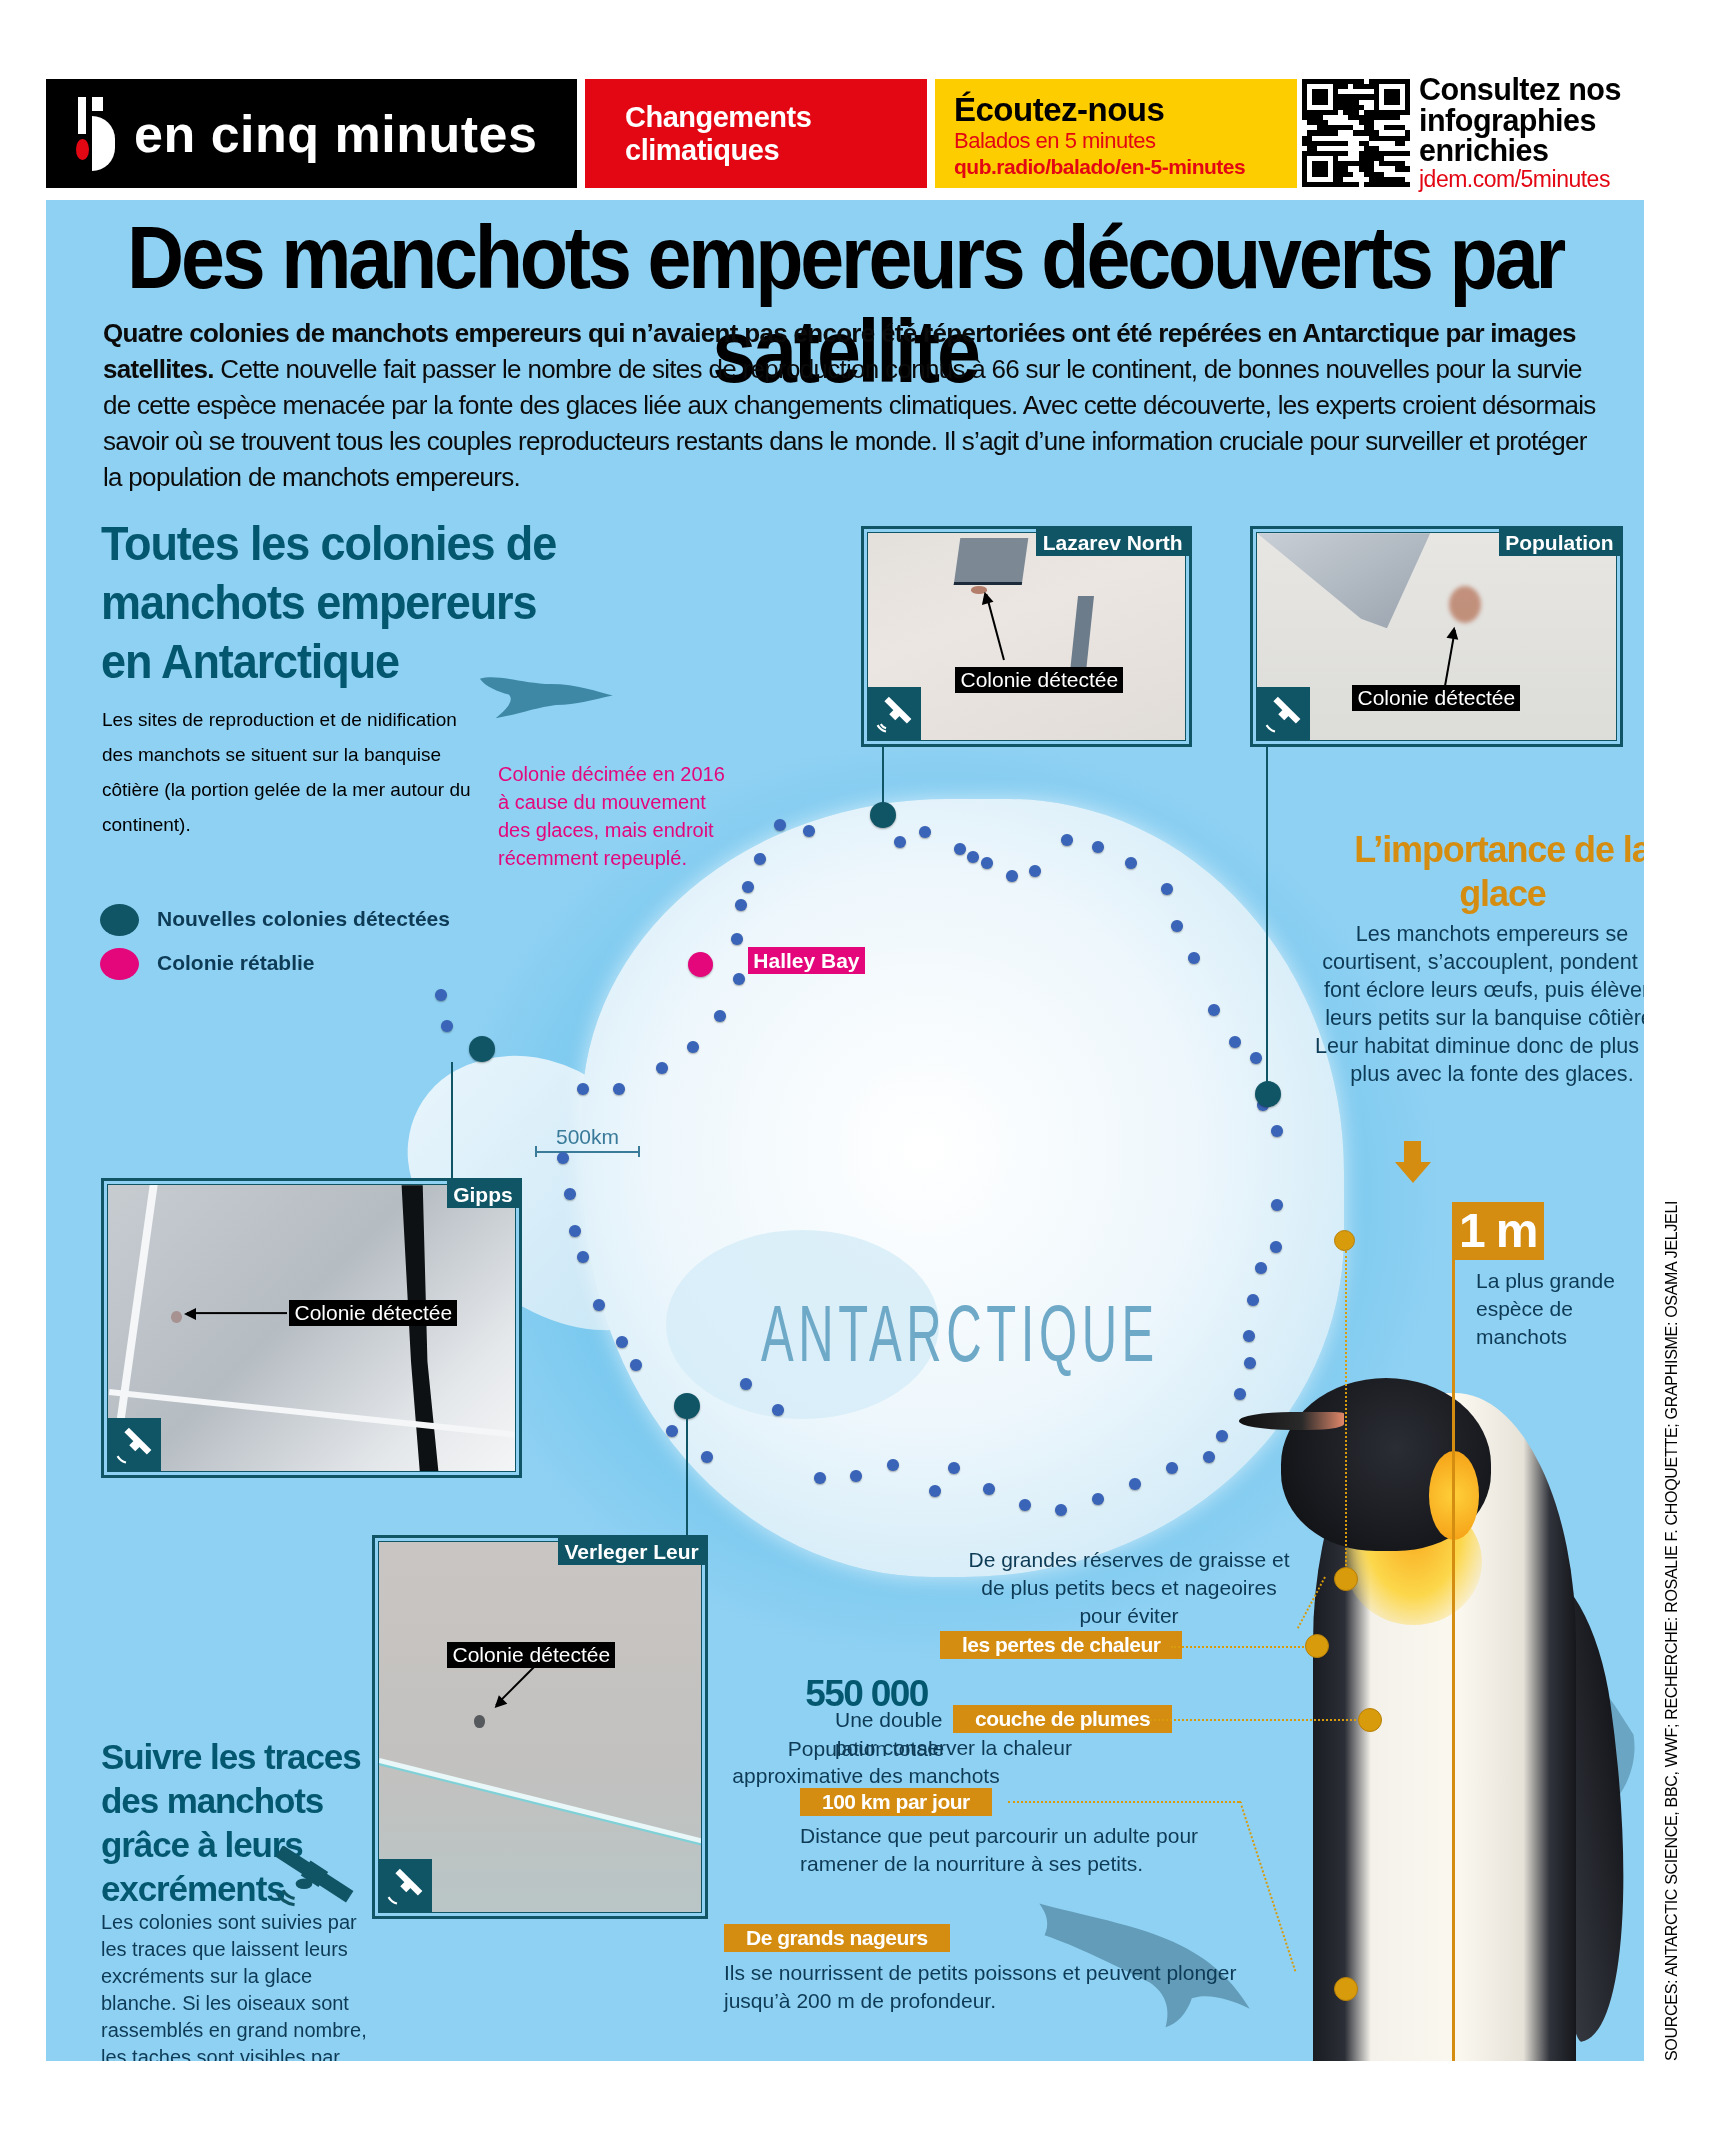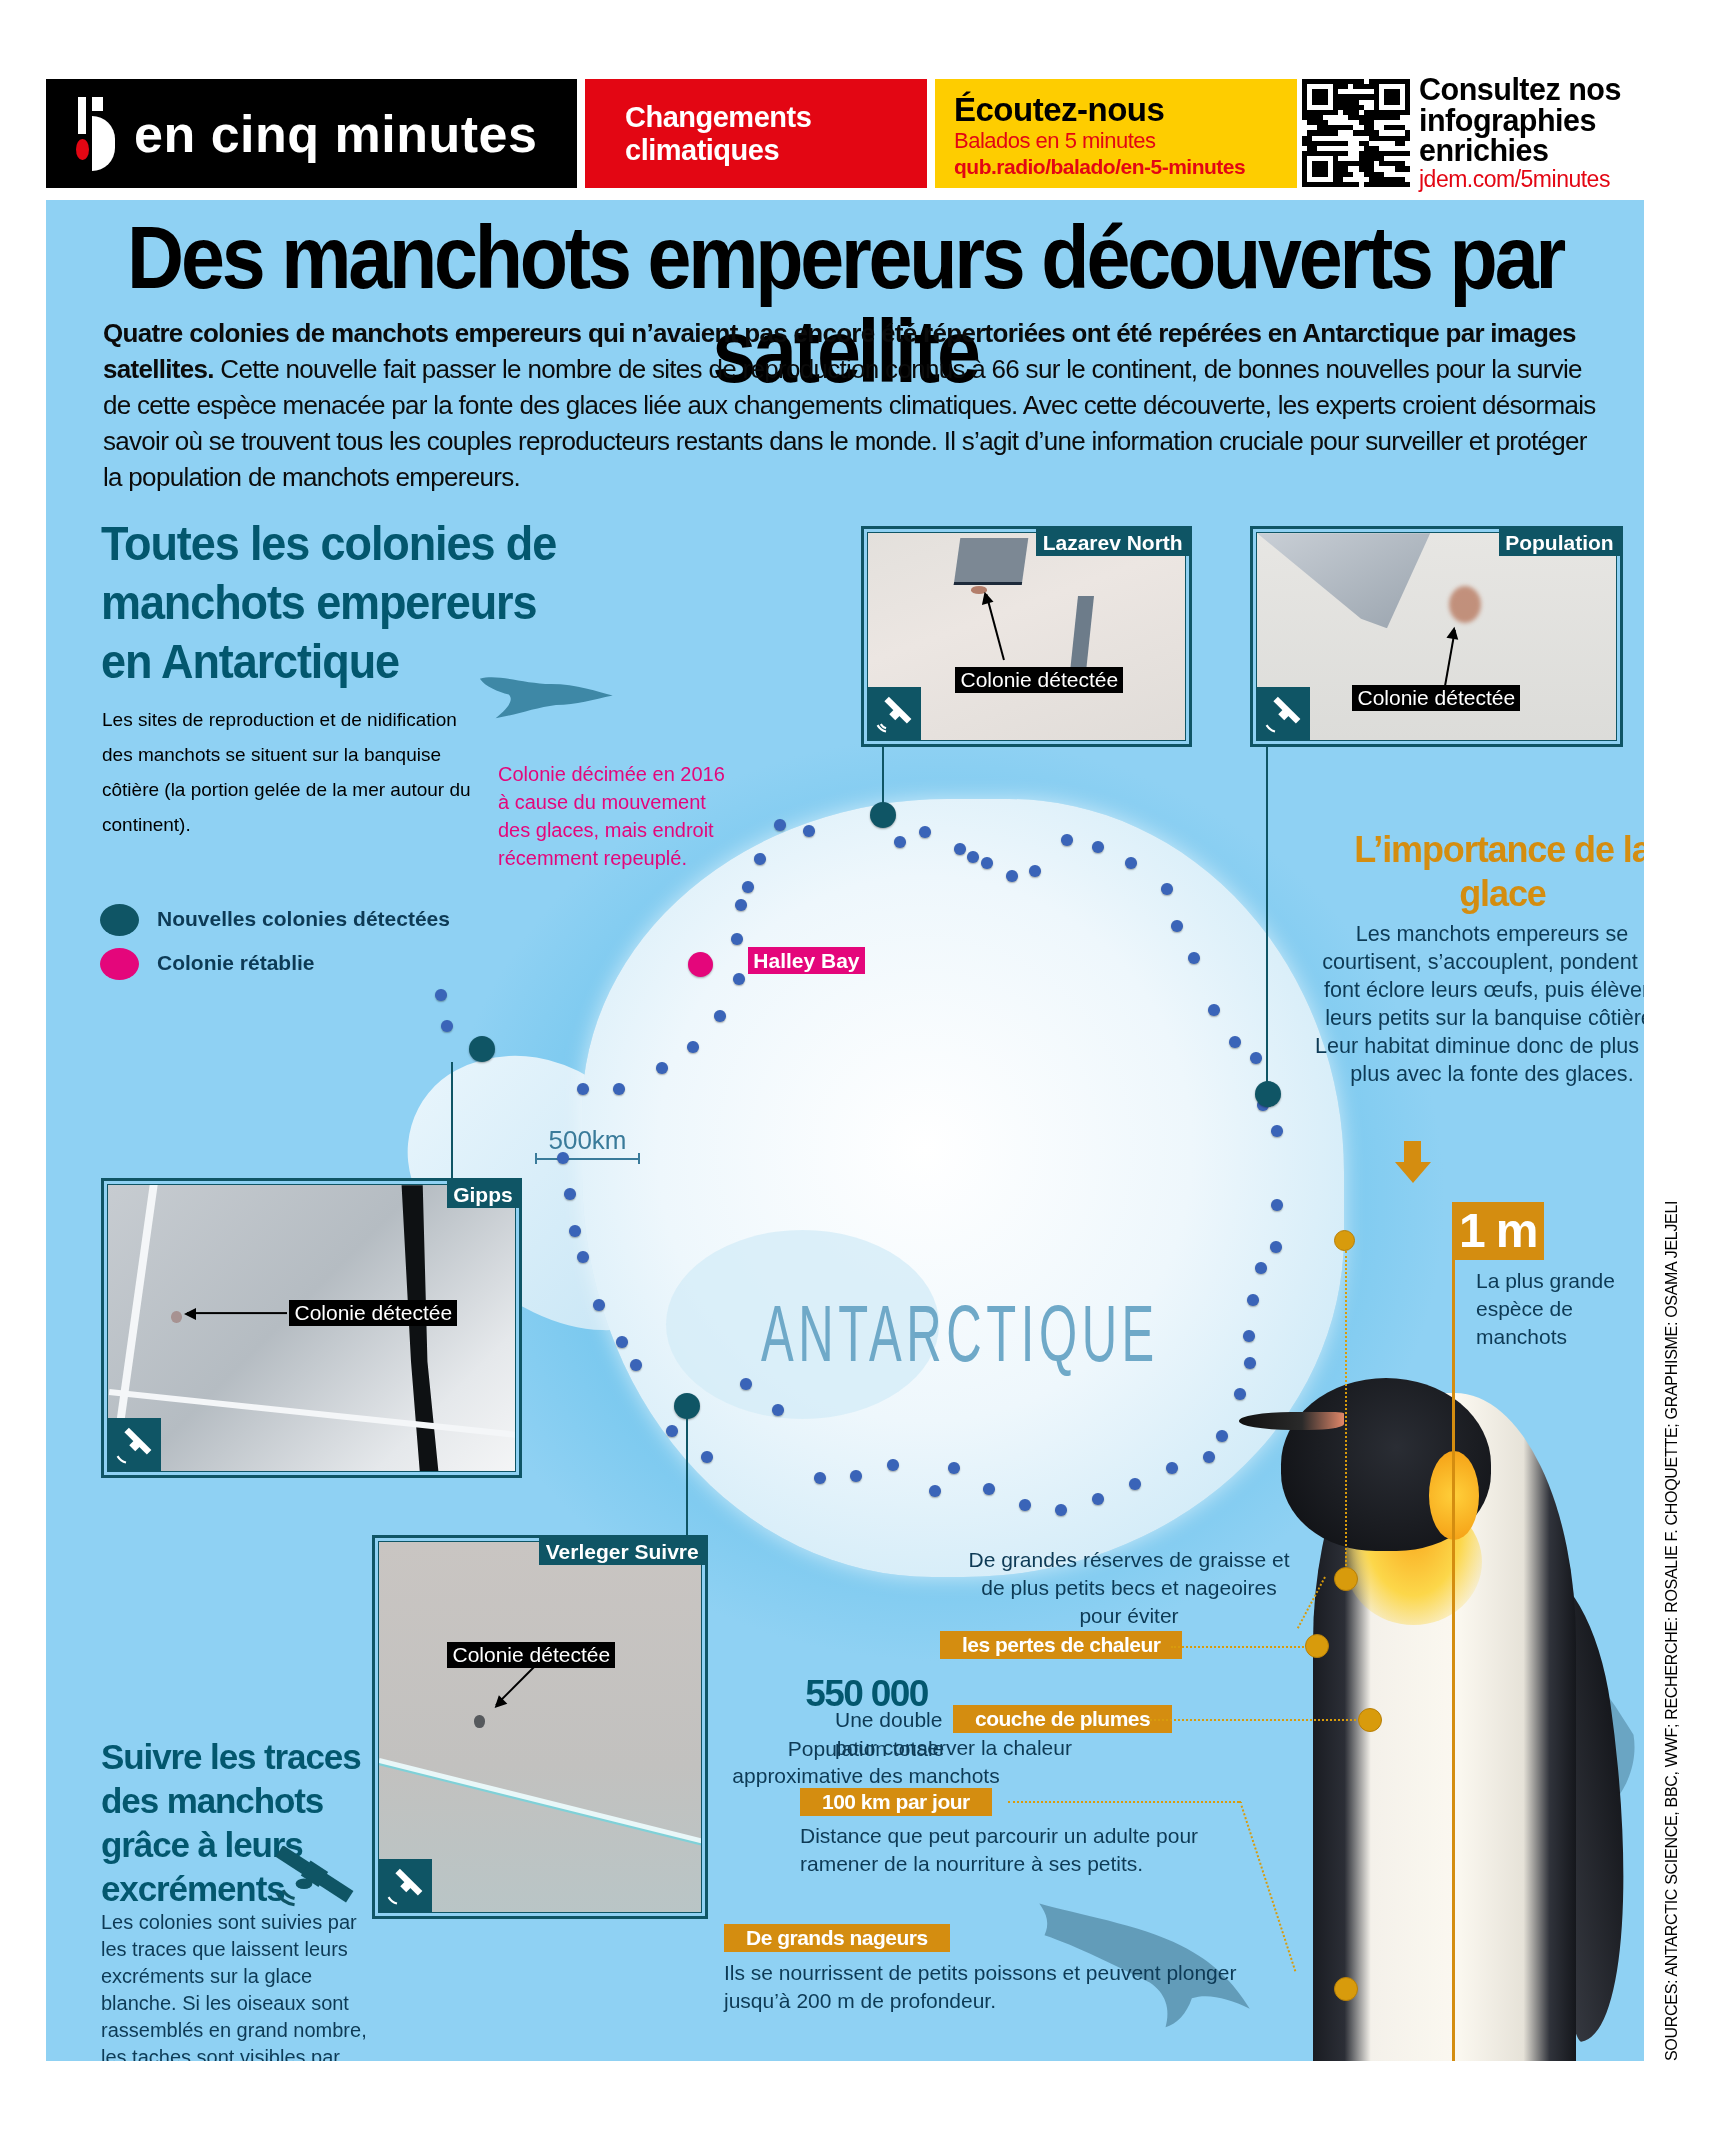--- a/index.html
+++ b/index.html
@@ -37,21 +37,21 @@
   .legend{left:54px;top:704px;width:368px}
   .leg-row{display:flex;align-items:flex-start;gap:18px;margin-bottom:11.6px}
   .leg-dot{flex:none;border-radius:50%}
   .leg-label{font-weight:bold;font-size:21px;line-height:29px;color:#0d3a55}
   
   .continent{left:536px;top:599px;width:762px;height:778px;background:radial-gradient(ellipse at 45% 45%,#ffffff 0%,#eef7fc 45%,#d4ecf8 75%,#c4e4f4 100%);border-radius:48% 44% 50% 46% / 40% 48% 44% 52%;box-shadow:0 0 21px rgba(255,255,255,.6)}
   .peninsula{left:389px;top:841px;width:231px;height:315px;background:linear-gradient(160deg,#e8f5fc,#c6e5f5);border-radius:40% 60% 30% 70%/30% 50% 50% 70%;transform:rotate(-28deg)}
   .iceshelf{left:620px;top:1030px;width:273px;height:189px;background:#d4ecf8;border-radius:50%;opacity:.8}
   .ant-label{left:715px;top:1094px;width:447px;font-size:79px;line-height:79px;letter-spacing:7.4px;color:#6fa9c8;font-family:"Liberation Sans",sans-serif;transform:scaleX(.62);transform-origin:left top;font-weight:normal;white-space:nowrap}
   .scale{left:489px;top:925px;width:105px}
-  .scale .lbl{font-size:26px;color:#3a7b9a;text-align:center}
+  .scale .lbl{font-size:21px;color:#3a7b9a;text-align:center}
   .scale .ln{height:1.6px;background:#3a7b9a;margin-top:2.1px;position:relative}
   .scale .ln:before,.scale .ln:after{content:"";position:absolute;top:-5.3px;width:1.6px;height:11.6px;background:#3a7b9a}
   .scale .ln:before{left:0}.scale .ln:after{right:0}
   .dot-known{position:absolute;width:11.6px;height:11.6px;border-radius:50%;background:#3a64b8;box-shadow:0 1.1px 1.6px rgba(0,0,0,.3)}
   .dot-new{position:absolute;width:26px;height:26px;border-radius:50%;background:#0f5565;box-shadow:0 1.1px 2.1px rgba(0,0,0,.35)}
   .dot-pink{position:absolute;width:25px;height:25px;border-radius:50%;background:#e4067b;box-shadow:0 1.1px 2.1px rgba(0,0,0,.3)}
   .vline{position:absolute;width:2.1px;background:#0f5565}
   
   .inset{position:absolute;border:3.2px solid #0f5565;padding:3.2px;background:#8fd1f3}
   .inset .img{position:relative;width:100%;height:100%;overflow:hidden;border:1.1px solid #0f5565}
@@ -732,21 +732,21 @@
       <span class="arrow" style="left:158px;top:121px;width:58px;transform:rotate(135deg)"></span>
       <span class="callout" style="left:68px;top:100px">Colonie détectée</span>
       <div class="sat"><svg viewBox="0 0 100 100" width="53" height="53">
             <g fill="#fff">
               <rect x="20" y="35" width="60" height="12" transform="rotate(45 50 50)"></rect>
               <rect x="44" y="42" width="16" height="16" transform="rotate(45 50 50)"></rect>
               <path d="M18 72 q6 10 16 12" stroke="#fff" stroke-width="4" fill="none"></path>
             </g>
           </svg></div>
     </div>
-    <div class="tag">Verleger Suivre</div>
+    <div class="tag">Verleger Leur</div>
   </div>
 
   <h2 class="abs sec2-title">L’importance de la glace</h2>
   <p class="abs sec2-body">Les manchots empereurs se courtisent, s’accouplent, pondent et font éclore leurs œufs, puis élèvent leurs petits sur la banquise côtière. Leur habitat diminue donc de plus en plus avec la fonte des glaces.</p>
 
   <div class="abs stat-num">550 000</div>
   <p class="abs stat-lbl">Population totale approximative des manchots empereurs</p>
 
   <h2 class="abs h2 sec3-title">Suivre les traces des manchots grâce à leurs excréments</h2>
   <svg class="abs" style="left:221px;top:1646px;width:95px;height:63px" viewBox="0 0 180 120">

